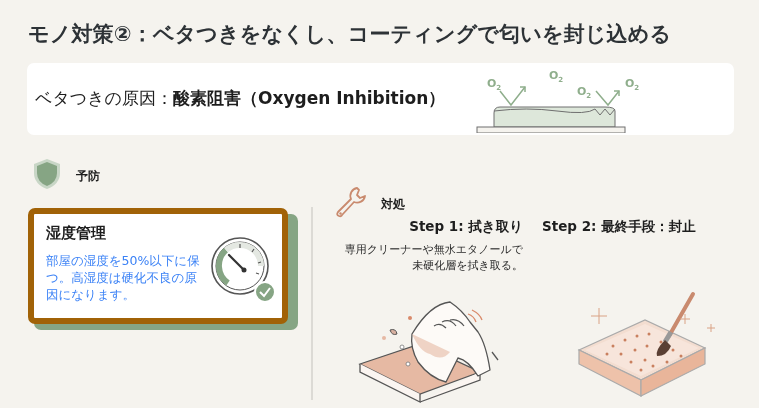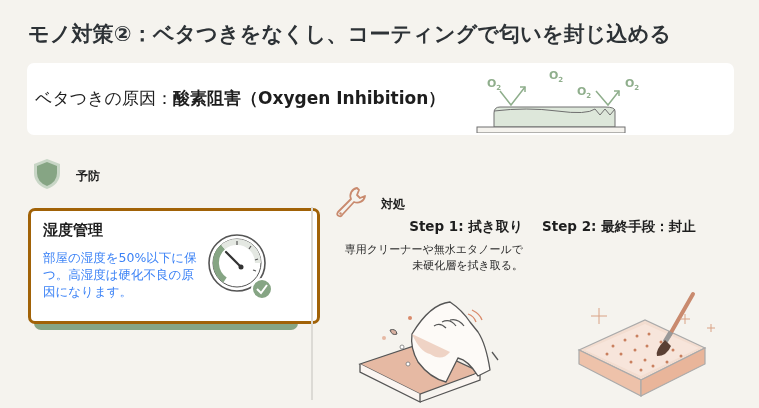--- a/index.html
+++ b/index.html
@@ -29,22 +29,22 @@
     .section-head { position: absolute; display: flex; align-items: center; }
     .section-head .label { font-size: 12px; font-weight: bold; color: #1e1e1e; margin-left: 14px; }
     .prevent-head { left: 32px; top: 158px; }
     .treat-head { left: 335px; top: 158px; margin-top: 28px; }
 
     .card-shadow {
       position: absolute; left: 34px; top: 214px; width: 264px; height: 116px;
       background: #86a584; border-radius: 7px;
     }
     .card {
-      position: absolute; left: 28px; top: 208px; width: 292px; height: 116px;
-      background: #ffffff; border: 3px solid #a16207; border-radius: 7px;
+      position: absolute; left: 28px; top: 208px; width: 260px; height: 116px;
+      background: #ffffff; border: 6px solid #a16207; border-radius: 7px;
     }
     .card-title { position: absolute; left: 12px; top: 10px; font-size: 15px; font-weight: bold; color: #1e1e1e; }
     .card-body { position: absolute; left: 12px; top: 38px; width: 160px; font-size: 12.5px; line-height: 17px; color: #3b82f6; }
     .card-gauge { position: absolute; left: 176px; top: 22px; }
 
     .divider {
       position: absolute; left: 311px; top: 207px; width: 2px; height: 193px;
       background: #dcdad5;
     }
 

